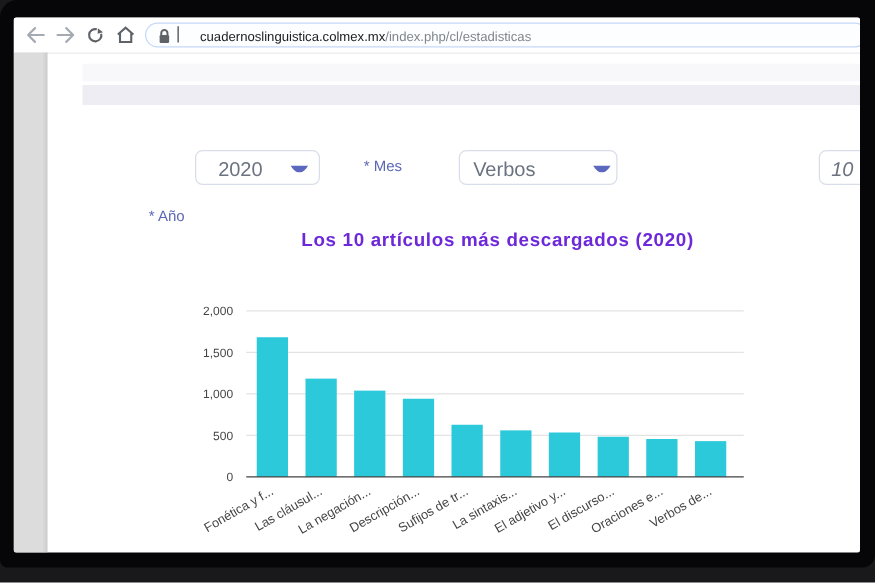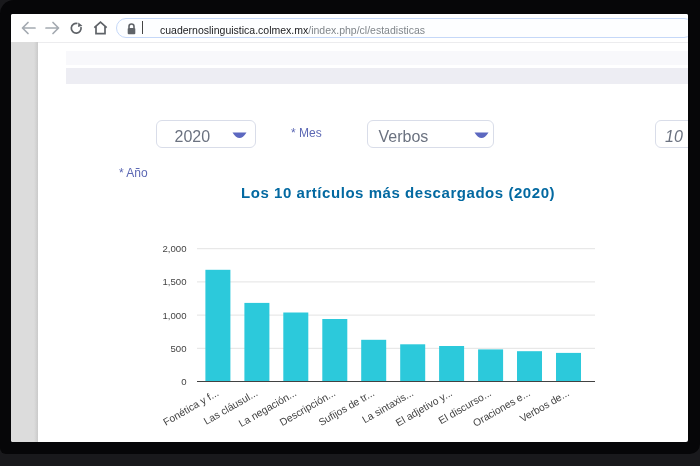--- a/index.html
+++ b/index.html
@@ -14,21 +14,21 @@
   .band1 { position:absolute; left:55px; top:37px; width:622px; height:14px; background:#f8f8fb; }
   .band2 { position:absolute; left:55px; top:54px; width:622px; height:16px; background:#ededf3; }
   .pill { position:absolute; left:105px; top:4px; width:578px; height:20px; border:1px solid #c5d8f8; border-radius:10px; background:#fdfeff; }
   .urltext { position:absolute; left:149px; top:9.5px; font-size:10.5px; color:#202124; white-space:nowrap; letter-spacing:0px; }
   .urltext .path { color:#80868b; }
   .cursor { position:absolute; left:131px; top:7px; width:1px; height:13px; background:#444; }
   .label { position:absolute; font-size:12px; color:#5c68b4; }
   .selbox { position:absolute; top:106px; height:28px; background:#fff; border:1px solid #d9dde9; border-radius:6px; }
   .selbox span { position:absolute; top:7px; font-size:16px; color:#6b7280; }
   .chev { position:absolute; top:11px; width:15px; height:6px; }
-  .title { position:absolute; left:230px; top:170px; width:312px; text-align:left; font-size:15px; font-weight:bold; color:#0369a1; letter-spacing:0.55px; white-space:nowrap; }
+  .title { position:absolute; left:230px; top:170px; width:312px; text-align:left; font-size:15px; font-weight:bold; color:#6d28d9; letter-spacing:0.55px; white-space:nowrap; }
 </style>
 </head>
 <body>
 <div class="frame"></div>
 <div class="window">
   <div class="toolbar">
 
     <svg width="110" height="28" style="position:absolute;left:0;top:0">
       <g stroke="#a4aab1" stroke-width="1.7" fill="none" stroke-linecap="round" stroke-linejoin="round">
         <path d="M24 14 H12 M17 8.5 L11.5 14 L17 19.5"></path>

